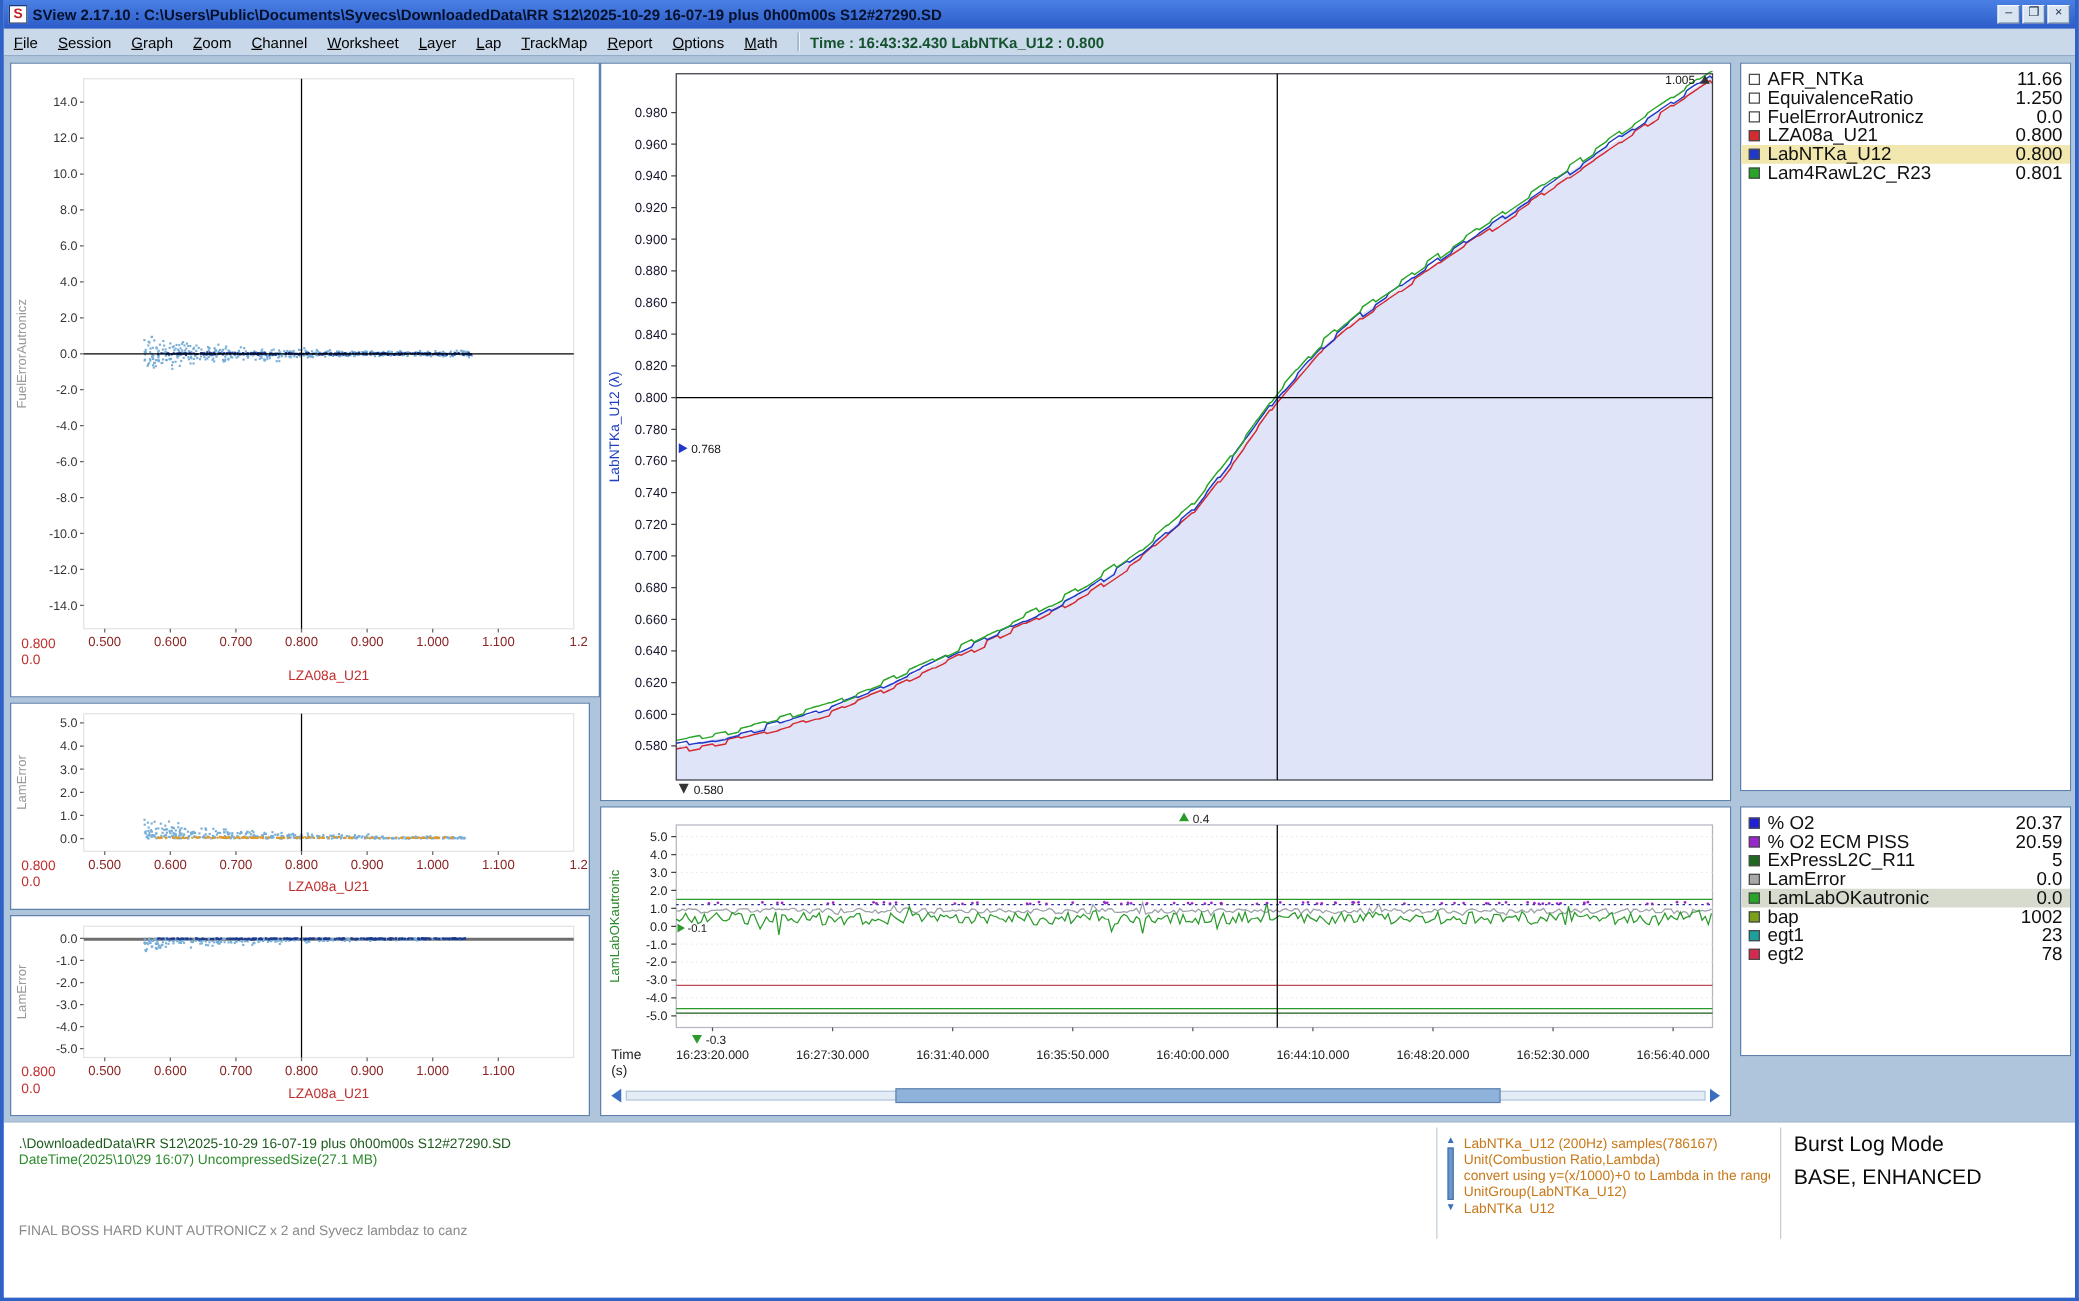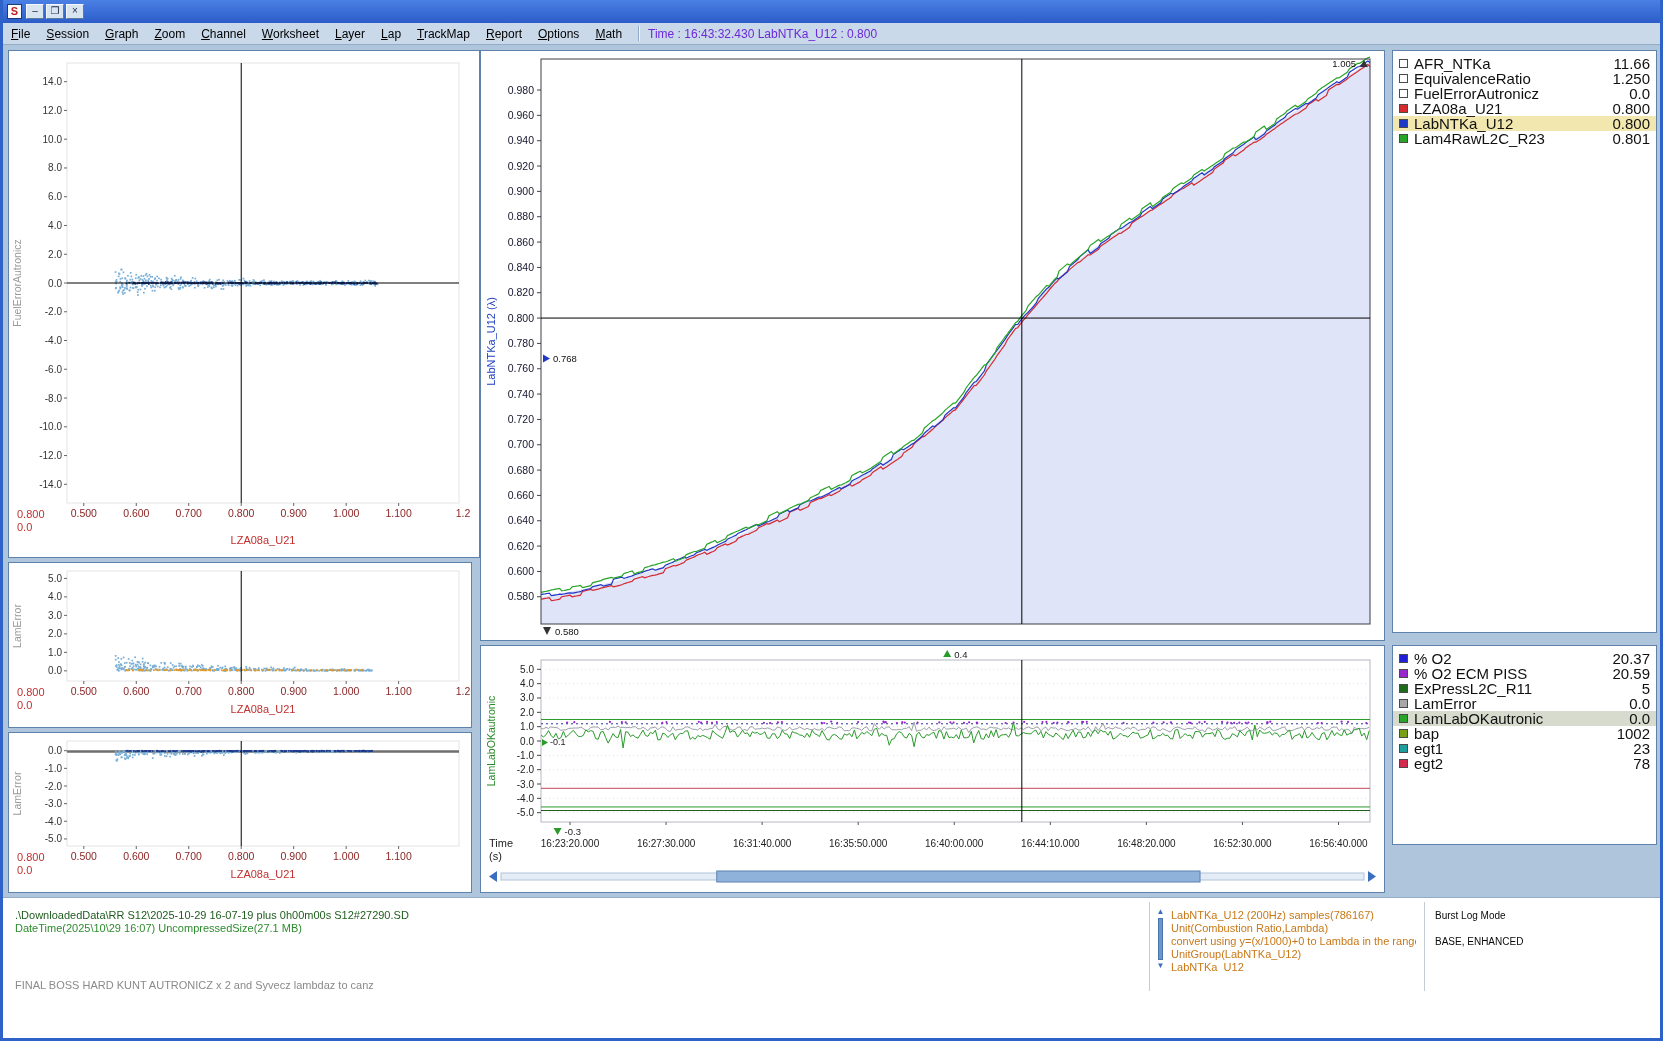--- a/index.html
+++ b/index.html
@@ -12,21 +12,21 @@
             font-size:11px;line-height:13px;text-align:center;flex:none;}
   .title-text{font-size:12px;color:#04102c;font-weight:bold;white-space:nowrap;overflow:hidden;flex:1;}
   .winbtns{display:flex;gap:2px;flex:none;}
   .winbtn{width:18px;height:15px;background:#d8e4f0;border:1px solid;border-color:#f4f8fc #5a7aa0 #5a7aa0 #f4f8fc;
           font-size:10px;line-height:12px;text-align:center;color:#1a2a4a;cursor:default;}
   .menubar{position:absolute;left:0;top:23px;width:100%;height:22px;background:#c9d9ea;
            border-bottom:1px solid #93adc9;display:flex;align-items:center;font-size:12px;color:#000;}
   #menu-items{display:flex;}
   .menu-item{padding:3px 8px;white-space:nowrap;}
   .menu-sep{width:2px;height:15px;border-left:1px solid #8fa9c6;border-right:1px solid #eef4fa;margin:0 4px 0 8px;}
-  .menu-status{font-size:12px;color:#6d28d9;padding-left:4px;white-space:nowrap;}
+  .menu-status{font-size:12px;color:#14532d;padding-left:4px;white-space:nowrap;font-weight:bold;}
   .panel{position:absolute;background:#fff;border:1px solid #5f82ad;}
   #p-scatter-a{left:5px;top:50px;width:472px;height:508px;}
   #p-scatter-b{left:5px;top:562px;width:464px;height:166px;}
   #p-scatter-c{left:5px;top:732px;width:464px;height:161px;}
   #p-main{left:477px;top:50px;width:905px;height:591px;}
   #p-bottom{left:477px;top:645px;width:905px;height:248px;}
   #legend-top{left:1389px;top:50px;width:265px;height:583px;padding-top:5px;}
   #legend-bottom{left:1389px;top:645px;width:265px;height:200px;padding-top:5px;}
   .chart{display:block;}
   svg{font-family:"Liberation Sans",sans-serif;}
@@ -38,30 +38,31 @@
           border-top:1px solid #93adc9;font-size:11px;}
   #f-left{position:absolute;left:12px;top:11px;}
   .fline{height:13px;line-height:13px;white-space:nowrap;}
   .orange{color:#c87818;}
   .fdiv{position:absolute;top:4px;bottom:60px;width:1px;background:#c2cdd8;}
   #f-scroll{position:absolute;left:1152px;top:10px;width:11px;height:62px;display:flex;flex-direction:column;align-items:center;}
   .fs-arrow{color:#3a6ec0;font-size:8px;line-height:8px;}
   .fs-thumb{width:5px;flex:1;margin:2px 0;background:#6a96d0;border:1px solid #4a76ac;}
   #f-mid{position:absolute;left:1168px;top:11px;height:62px;overflow:hidden;width:245px;}
   #f-right{position:absolute;left:1432px;top:11px;color:#0a0a0a;}
-  #f-right .fline2{height:13px;line-height:13px;white-space:nowrap;font-size:10px;}
+  #f-right .fline2{height:13px;line-height:13px;white-space:nowrap;font-size:17px;}
   #f-right .fline2 + .fline2{margin-top:13px;}
 </style>
 </head>
 <body>
 
 <div class="window">
 
   <div class="titlebar">
     <div class="app-icon">S</div>
+    <div class="title-text">SView 2.17.10  :  C:\Users\Public\Documents\Syvecs\DownloadedData\RR S12\2025-10-29 16-07-19 plus 0h00m00s S12#27290.SD</div>
     <div class="winbtns">
       <div class="winbtn">–</div>
       <div class="winbtn">❐</div>
       <div class="winbtn">×</div>
     </div>
   </div>
 
   <div class="menubar">
     <div id="menu-items">
         <div class="menu-item"><u>F</u>ile</div>

